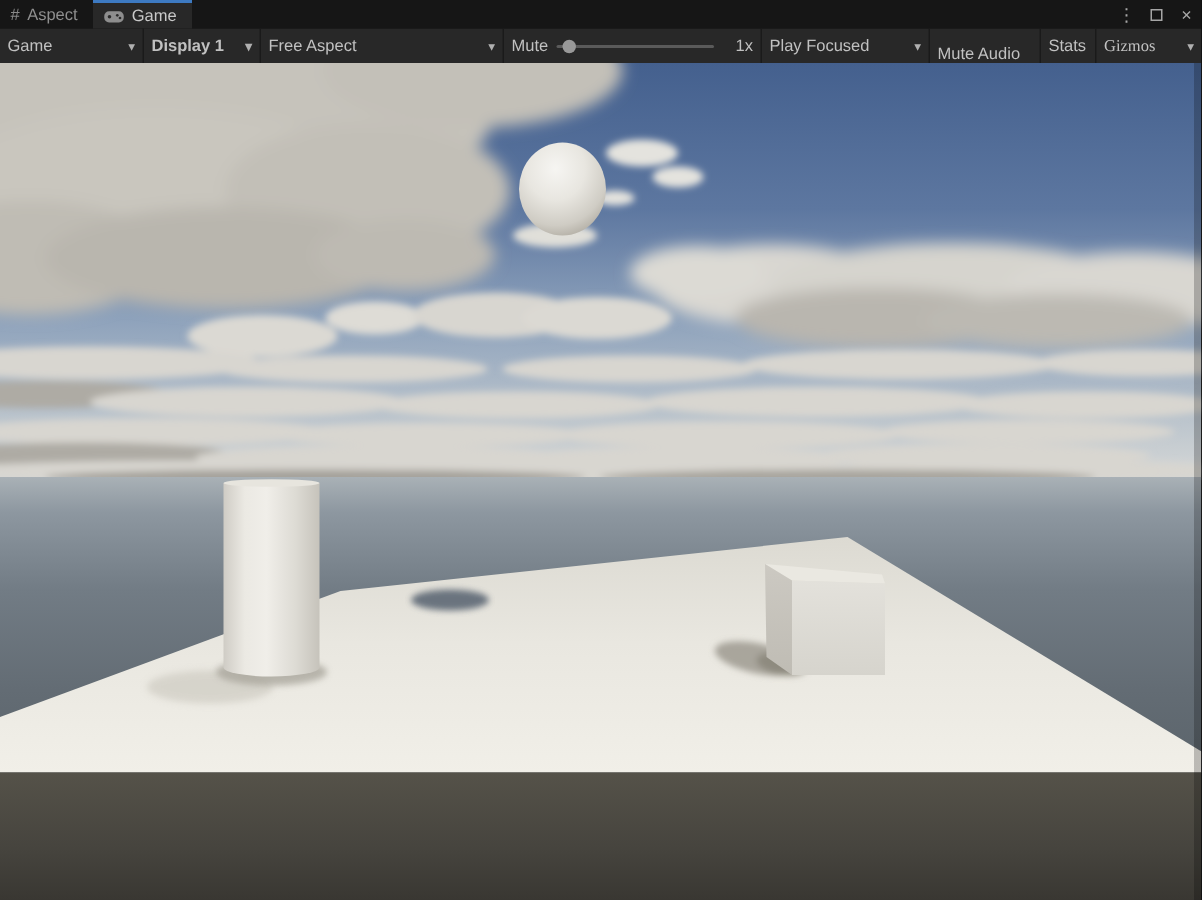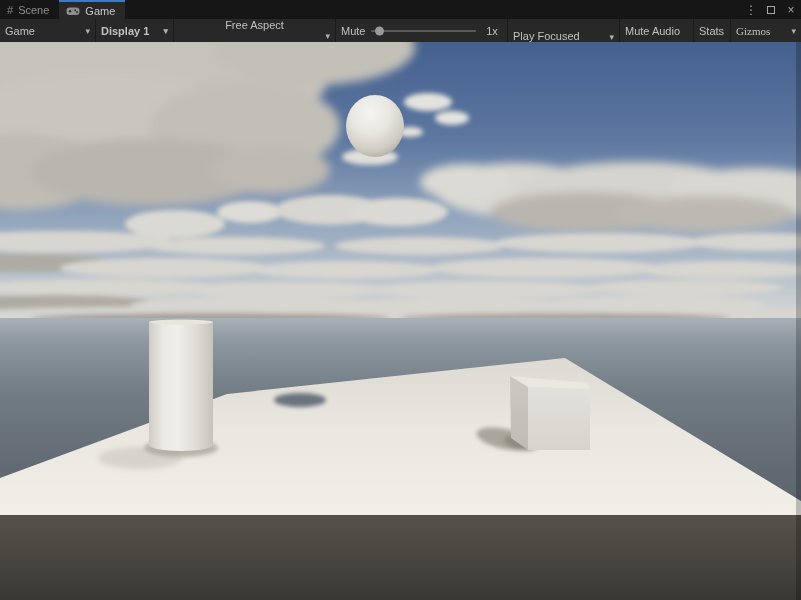--- a/index.html
+++ b/index.html
@@ -36,47 +36,47 @@
     height:23px;background:#282828;display:flex;align-items:stretch;
     font-size:11px;color:#c1c1c1;user-select:none;
   }
   .tb-item{
     display:flex;align-items:center;border-right:1px solid #1a1a1a;
     padding:0 5px;position:relative;white-space:nowrap;box-sizing:border-box;
   }
   .tb-item .caret{margin-left:auto;font-size:9px;color:#b0b0b0;padding-left:6px;}
   .w-game{width:96px;}
   .w-display{width:78px;font-weight:bold;}
-  .w-aspect{width:162px;flex-direction:column;}
+  .w-aspect{width:162px;}
   .w-scale{width:172px;}
-  .w-play{width:112px;align-items:flex-end;}
-  .w-mute{width:74px;}
+  .w-play{width:112px;}
+  .w-mute{width:74px;align-items:flex-end;}
   .w-stats{width:37px;}
   .w-gizmos{flex:1;border-right:none;font-family:Liberation Serif, serif;}
   .scale-row{display:flex;align-items:center;width:100%;gap:6px;}
   .scale-slider{position:relative;flex:1;height:100%;display:flex;align-items:center;}
   .scale-track{width:100%;height:2px;background:#5a5a5a;border-radius:1px;}
   .scale-knob{
     position:absolute;left:4px;top:50%;transform:translateY(-50%);
     width:9px;height:9px;border-radius:50%;background:#999;
   }
-  .scale-value{width:20px;text-align:center;}
+  .scale-value{width:20px;text-align:right;}
   
   .viewport{width:801px;height:558px;position:relative;line-height:0;}
   .viewport svg{display:block;}
 </style>
 </head>
 <body>
 
 <div class="window">
 
   <div class="tabbar">
     <div class="tab">
       <span class="tab-icon">#</span>
-      <span>Scene</span>
+      <span>Aspect</span>
     </div>
     <div class="tab active">
       <span class="tab-icon">
         <svg width="14" height="10" viewBox="0 0 14 10">
           <rect x="0.5" y="1.5" width="13" height="7.5" rx="3.2" fill="#8e8e8e"></rect>
           <circle cx="4" cy="5.2" r="1.2" fill="#2b2b2b"></circle>
           <circle cx="9.2" cy="4.2" r="0.9" fill="#2b2b2b"></circle>
           <circle cx="11" cy="6" r="0.9" fill="#2b2b2b"></circle>
         </svg>
       </span>

